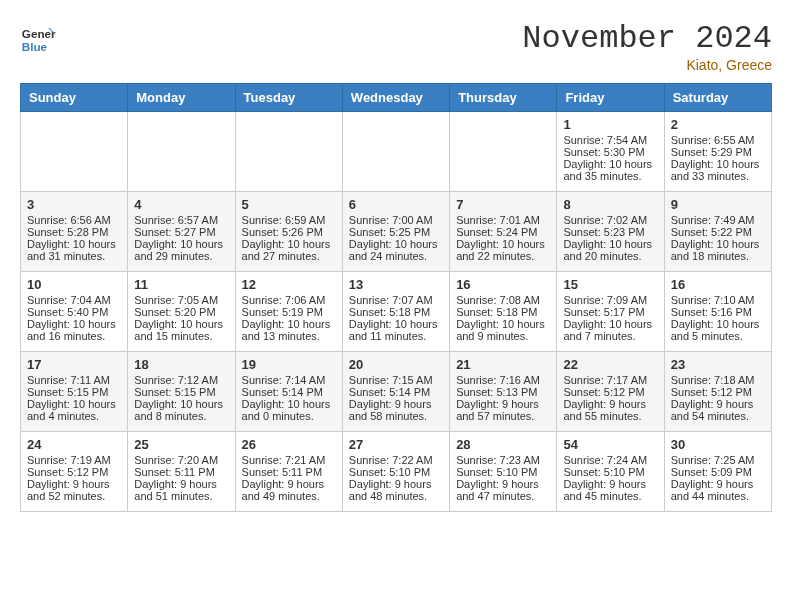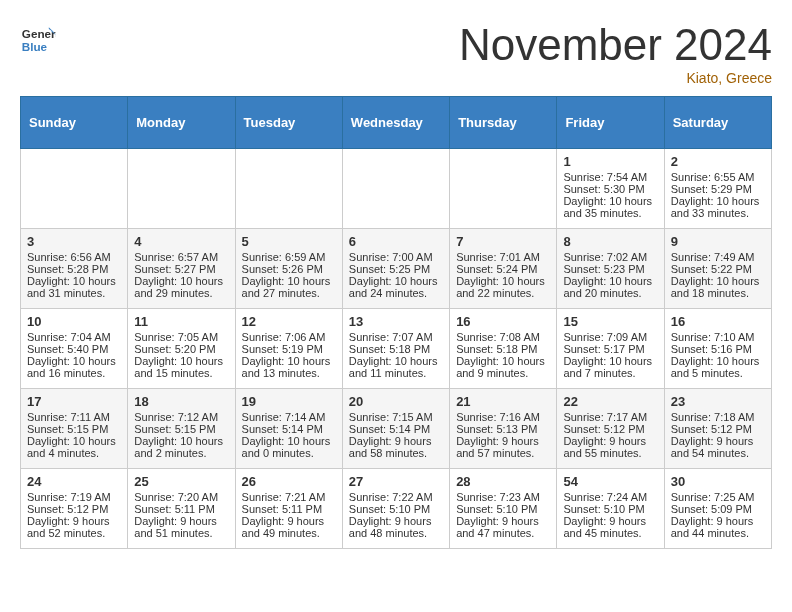--- a/index.html
+++ b/index.html
@@ -22,37 +22,38 @@
       gap: 4px;
     }
     .logo-icon {
       width: 36px;
       height: 36px;
     }
     .title-block {
       text-align: right;
     }
     .month-title {
-      font-size: 44px;
+      font-size: 32px;
       font-weight: normal;
       color: #333;
+      font-family: Liberation Mono, monospace;
     }
     .location {
       font-size: 14px;
       color: #a16207;
     }
     .calendar {
       width: 100%;
       border-collapse: collapse;
     }
     .calendar th {
       background: #3a7fc1;
       color: #fff;
       font-size: 13px;
-      padding: 18px 8px;
+      padding: 6px 8px;
       text-align: left;
       border: 1px solid #2a6fa0;
     }
     .calendar td {
       border: 1px solid #ccc;
       vertical-align: top;
       padding: 5px 6px;
       font-size: 11px;
       color: #333;
       width: calc(100% / 7);
@@ -214,21 +215,21 @@
         <td>
           <span class="day-number">17</span>
           <div>Sunrise: 7:11 AM</div>
           <div>Sunset: 5:15 PM</div>
           <div>Daylight: 10 hours and 4 minutes.</div>
         </td>
         <td>
           <span class="day-number">18</span>
           <div>Sunrise: 7:12 AM</div>
           <div>Sunset: 5:15 PM</div>
-          <div>Daylight: 10 hours and 2 minutes.</div>
+          <div>Daylight: 10 hours and 8 minutes.</div>
         </td>
         <td>
           <span class="day-number">19</span>
           <div>Sunrise: 7:14 AM</div>
           <div>Sunset: 5:14 PM</div>
           <div>Daylight: 10 hours and 0 minutes.</div>
         </td>
         <td>
           <span class="day-number">20</span>
           <div>Sunrise: 7:15 AM</div>

